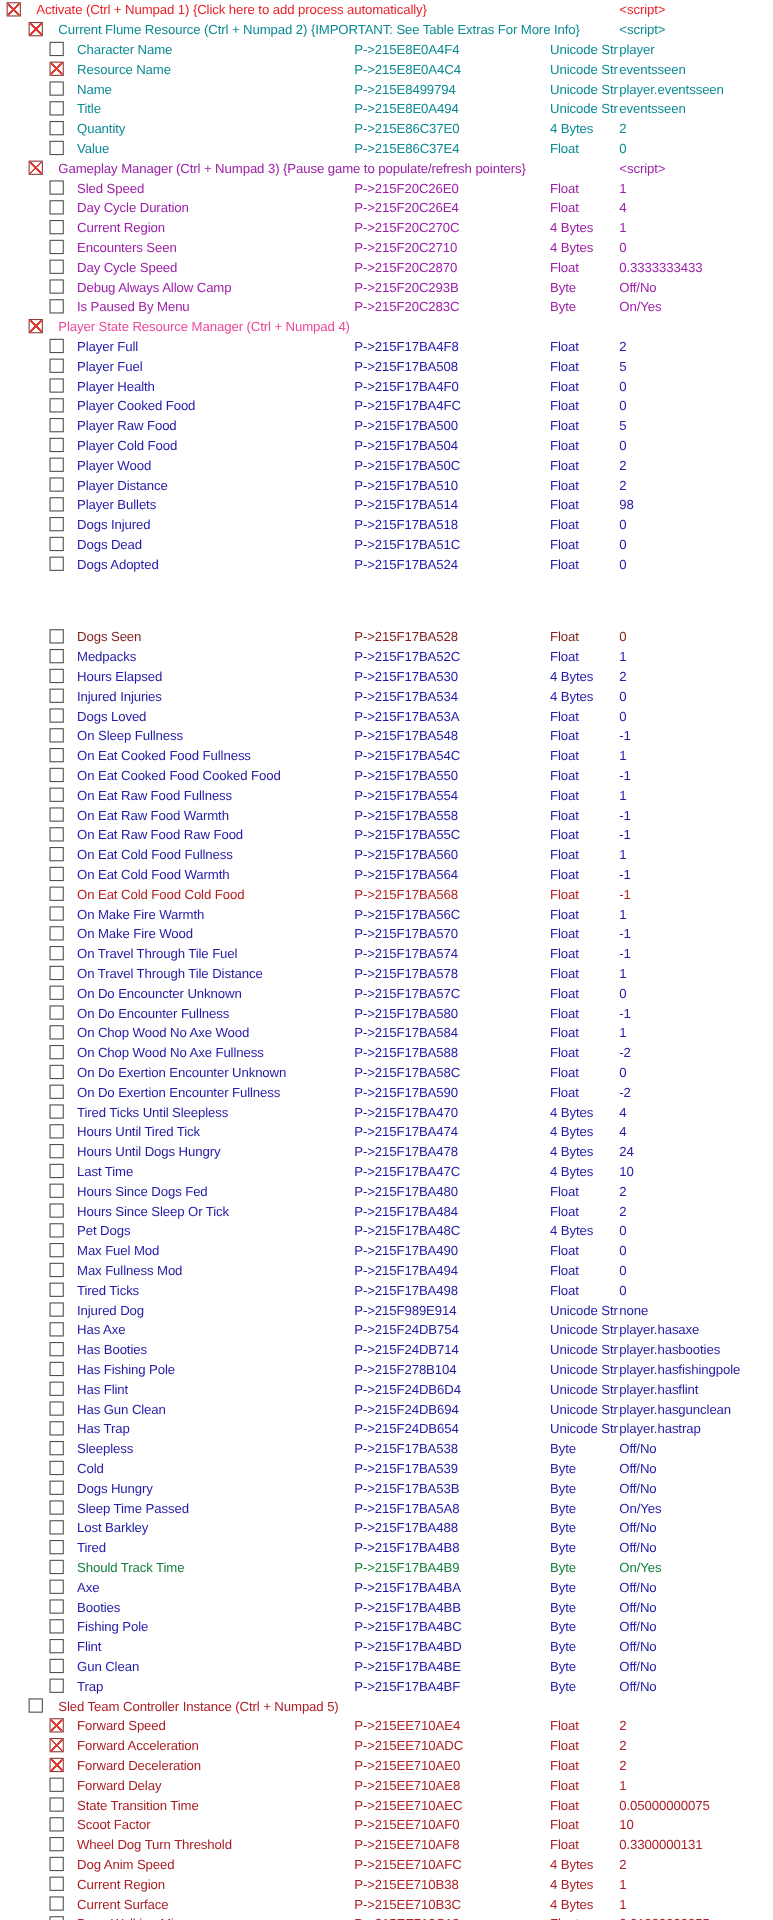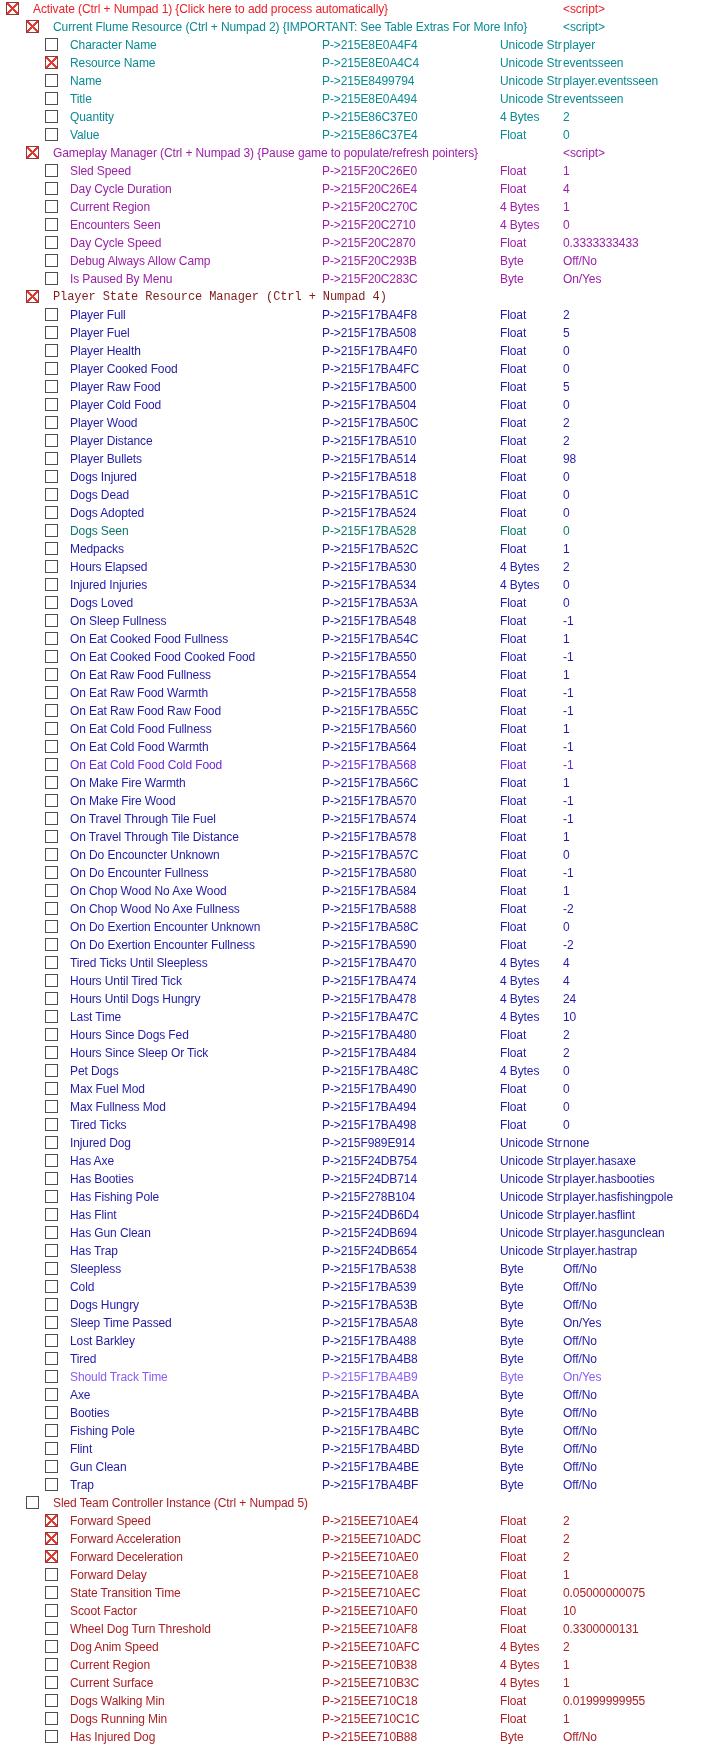--- a/index.html
+++ b/index.html
@@ -130,21 +130,21 @@
       <span class="cell type">Byte</span>
       <span class="cell value">Off/No</span>
     </div>
     <div class="row d2" style="color: rgb(156, 31, 168);">
       <span class="checkbox"></span>
       <span class="cell desc">Is Paused By Menu</span>
       <span class="cell address">P-&gt;215F20C283C</span>
       <span class="cell type">Byte</span>
       <span class="cell value">On/Yes</span>
     </div>
-    <div class="row d1" style="color: #7f1d1d; font-family: Liberation Mono, monospace;">
+    <div class="row d1" style="color: #ec4899;">
       <span class="checkbox checked"></span>
       <span class="cell desc">Player State Resource Manager (Ctrl + Numpad 4)</span>
     </div>
     <div class="row d2" style="color: rgb(34, 27, 168);">
       <span class="checkbox"></span>
       <span class="cell desc">Player Full</span>
       <span class="cell address">P-&gt;215F17BA4F8</span>
       <span class="cell type">Float</span>
       <span class="cell value">2</span>
     </div>
@@ -218,21 +218,21 @@
       <span class="cell type">Float</span>
       <span class="cell value">0</span>
     </div>
     <div class="row d2" style="color: rgb(34, 27, 168);">
       <span class="checkbox"></span>
       <span class="cell desc">Dogs Adopted</span>
       <span class="cell address">P-&gt;215F17BA524</span>
       <span class="cell type">Float</span>
       <span class="cell value">0</span>
     </div>
-    <div class="row d2" style="color: #0f766e;">
+    <div class="row d2" style="color: #7f1d1d; margin-top: 48px;">
       <span class="checkbox"></span>
       <span class="cell desc">Dogs Seen</span>
       <span class="cell address">P-&gt;215F17BA528</span>
       <span class="cell type">Float</span>
       <span class="cell value">0</span>
     </div>
     <div class="row d2" style="color: rgb(34, 27, 168);">
       <span class="checkbox"></span>
       <span class="cell desc">Medpacks</span>
       <span class="cell address">P-&gt;215F17BA52C</span>
@@ -309,21 +309,21 @@
       <span class="cell type">Float</span>
       <span class="cell value">1</span>
     </div>
     <div class="row d2" style="color: rgb(34, 27, 168);">
       <span class="checkbox"></span>
       <span class="cell desc">On Eat Cold Food Warmth</span>
       <span class="cell address">P-&gt;215F17BA564</span>
       <span class="cell type">Float</span>
       <span class="cell value">-1</span>
     </div>
-    <div class="row d2" style="color: #6d28d9;">
+    <div class="row d2" style="color: #b91c1c;">
       <span class="checkbox"></span>
       <span class="cell desc">On Eat Cold Food Cold Food</span>
       <span class="cell address">P-&gt;215F17BA568</span>
       <span class="cell type">Float</span>
       <span class="cell value">-1</span>
     </div>
     <div class="row d2" style="color: rgb(34, 27, 168);">
       <span class="checkbox"></span>
       <span class="cell desc">On Make Fire Warmth</span>
       <span class="cell address">P-&gt;215F17BA56C</span>
@@ -547,21 +547,21 @@
       <span class="cell type">Byte</span>
       <span class="cell value">Off/No</span>
     </div>
     <div class="row d2" style="color: rgb(34, 27, 168);">
       <span class="checkbox"></span>
       <span class="cell desc">Tired</span>
       <span class="cell address">P-&gt;215F17BA4B8</span>
       <span class="cell type">Byte</span>
       <span class="cell value">Off/No</span>
     </div>
-    <div class="row d2" style="color: #8b5cf6;">
+    <div class="row d2" style="color: #15803d;">
       <span class="checkbox"></span>
       <span class="cell desc">Should Track Time</span>
       <span class="cell address">P-&gt;215F17BA4B9</span>
       <span class="cell type">Byte</span>
       <span class="cell value">On/Yes</span>
     </div>
     <div class="row d2" style="color: rgb(34, 27, 168);">
       <span class="checkbox"></span>
       <span class="cell desc">Axe</span>
       <span class="cell address">P-&gt;215F17BA4BA</span>

